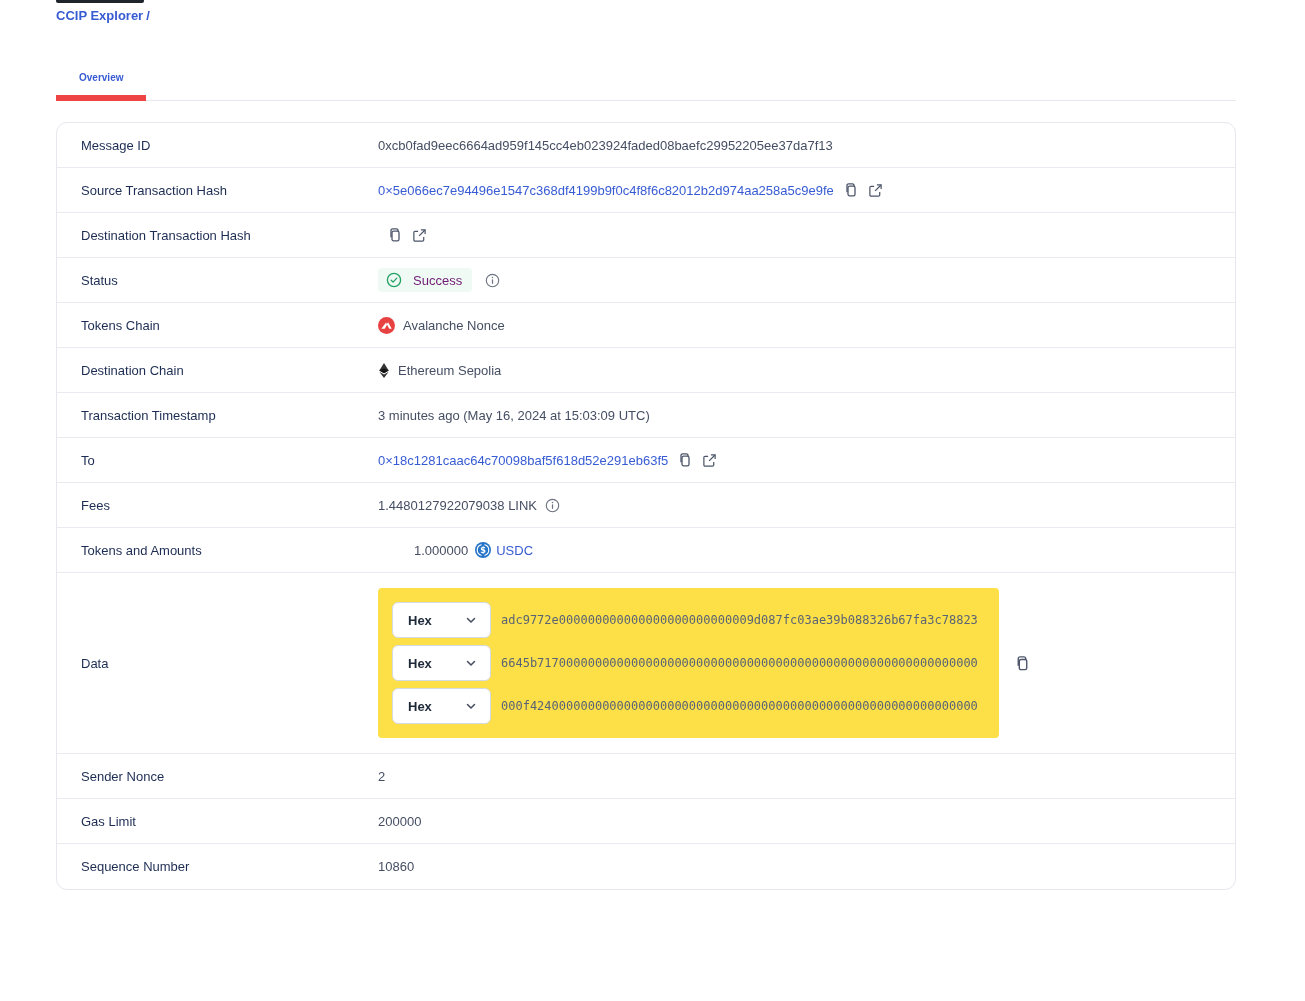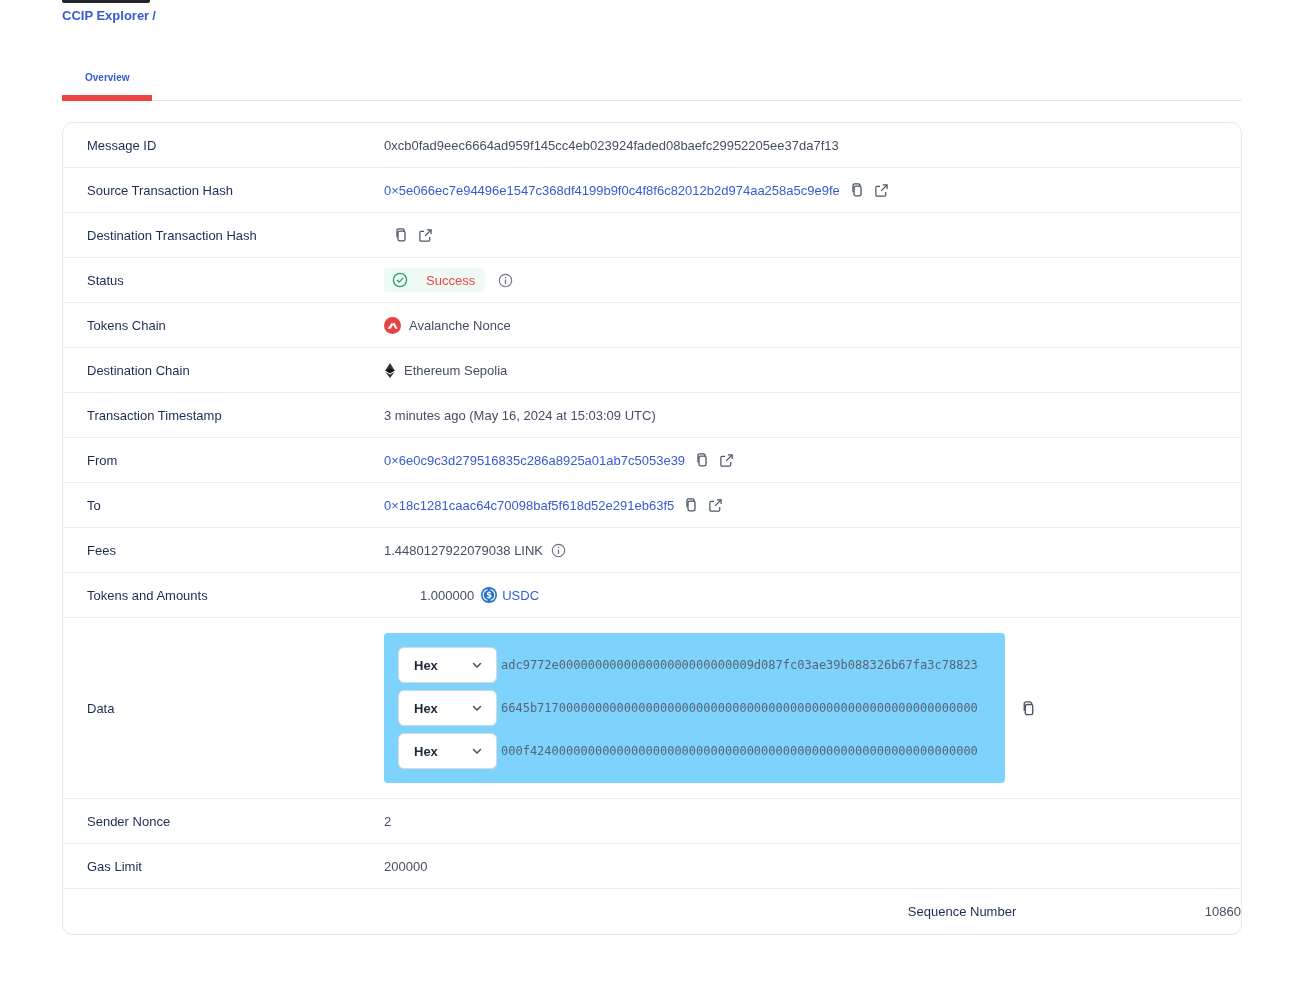--- a/index.html
+++ b/index.html
@@ -2,74 +2,74 @@
 <html><head>
 <meta charset="utf-8">
 <style>
   * { box-sizing: border-box; }
   html,body { margin:0; padding:0; background:#ffffff; }
   body {
     width:1305px; height:1001px; position:relative;
     font-family:"Liberation Sans", sans-serif;
     color:#1c2c52; -webkit-font-smoothing:antialiased;
   }
-  .page { position:absolute; top:0; left:62px; width:1180px; }
+  .page { position:absolute; top:0; left:56px; width:1180px; }
 
   .top-sliver { position:absolute; top:0; left:0; width:88px; height:3px; background:#20242b; border-radius:0 0 2px 2px; }
 
   .breadcrumb { padding-top:8px; font-size:13px; font-weight:700; color:#375BD2; }
   .breadcrumb a { color:#375BD2; text-decoration:none; cursor:pointer; }
   .breadcrumb .sep { color:#375BD2; font-weight:700; margin-left:3px; }
 
   h1.page-title {
     margin:10px 0 0 0; font-size:31px; line-height:36px; font-weight:700;
     color:#1A2B6B; letter-spacing:-0.3px;
   }
 
   .tabs { margin-top:38px; border-bottom:1px solid #E6E8EE; display:flex; }
   .tab {
     padding:11px 23px 12px 23px; font-size:10px; font-weight:700; color:#375BD2;
     border-bottom:6px solid #ef4444; margin-bottom:-1px; cursor:pointer;
   }
 
   .card { margin-top:21px; border:1px solid #E6E8EE; border-radius:11px; background:#fff; }
   .row { display:flex; align-items:center; min-height:45px; border-bottom:1px solid #E9EBF0; }
-  .row:last-child { border-bottom:none;justify-content:flex-end; }
+  .row:last-child { border-bottom:none; }
   .row-label { flex:0 0 321px; padding-left:24px; font-size:13px; font-weight:500; color:#1c2c52; }
   .row-value { display:flex; align-items:center; font-size:13px; color:#454e63; }
 
   .link { color:#375BD2; text-decoration:none; cursor:pointer; }
 
   .icon-btn { display:inline-flex; align-items:center; justify-content:center; margin-left:9px; cursor:pointer; }
   .icon-btn svg { display:block; }
 
   .badge {
-    display:inline-flex; align-items:center; gap:18px; background:#F0FAF4;
-    border-radius:4px; padding:4px 10px 4px 8px; color:#ef4444; font-size:13px; font-weight:500;
+    display:inline-flex; align-items:center; gap:11px; background:#F0FAF4;
+    border-radius:4px; padding:4px 10px 4px 8px; color:#701a75; font-size:13px; font-weight:500;
   }
   .info-btn { margin-left:13px; display:inline-flex; cursor:pointer; }
 
   .chain-icon { margin-right:8px; display:inline-flex; }
 
   .amount { color:#454e63; margin-right:7px;margin-left:36px; }
   .token-link { display:inline-flex; align-items:center; gap:5px; font-weight:500; }
 
   .data-row { align-items:center; padding:15px 0; }
   .data-panel {
-    background:#7dd3fc; border-radius:4px; width:621px; padding:14px;
+    background:#fde047; border-radius:4px; width:621px; padding:14px;
     display:flex; flex-direction:column; gap:7px;
   }
   .data-line { display:flex; align-items:center; }
   .hex-select {
     width:99px; height:36px; background:#fff; border:1px solid #D5D9E0; border-radius:6px;
     display:flex; align-items:center; justify-content:space-between; padding:0 13px 0 15px;
     font-size:13px; font-weight:700; color:#1D2939; cursor:pointer; flex:0 0 auto;
   }
   .hex-text {
-    margin-left:4px; font-family:"DejaVu Sans Mono", monospace; font-size:12px;
+    margin-left:10px; font-family:"DejaVu Sans Mono", monospace; font-size:12px;
     color:#5A6375; white-space:nowrap;
   }
   .data-copy { margin-left:15px; }
 
   .mono-wrap { white-space:nowrap; }
 </style>
 </head>
 <body>
 
 <div class="page">
@@ -178,39 +178,20 @@
         </span>
         <span>Ethereum Sepolia</span>
       </div>
     </div>
 
     <div class="row">
       <div class="row-label">Transaction Timestamp</div>
       <div class="row-value">3 minutes ago (May 16, 2024 at 15:03:09 UTC)</div>
     </div>
 
-    <div class="row">
-      <div class="row-label">From</div>
-      <div class="row-value">
-        <a class="link">0×6e0c9c3d279516835c286a8925a01ab7c5053e39</a>
-        <span class="icon-btn">
-          <svg width="16" height="16" viewBox="0 0 16 16" fill="none" stroke="#4B5468" stroke-width="1.3">
-              <rect x="5" y="4.2" width="7" height="9.6" rx="1.6"></rect>
-              <path d="M11 4.2V3.4A1.6 1.6 0 0 0 9.4 1.8H5.6A1.6 1.6 0 0 0 4 3.4v6.8"></path>
-            </svg>
-        </span>
-        <span class="icon-btn">
-          <svg width="15" height="15" viewBox="0 0 16 16" fill="none" stroke="#4B5468" stroke-width="1.3">
-              <path d="M12.5 9.5v3.2a1.3 1.3 0 0 1-1.3 1.3H3.3A1.3 1.3 0 0 1 2 12.7V4.8a1.3 1.3 0 0 1 1.3-1.3h3.2"></path>
-              <path d="M9.5 2h4.5v4.5"></path>
-              <path d="M13.6 2.4 7.6 8.4"></path>
-            </svg>
-        </span>
-      </div>
-    </div>
 
     <div class="row">
       <div class="row-label">To</div>
       <div class="row-value">
         <a class="link">0×18c1281caac64c70098baf5f618d52e291eb63f5</a>
         <span class="icon-btn">
           <svg width="16" height="16" viewBox="0 0 16 16" fill="none" stroke="#4B5468" stroke-width="1.3">
               <rect x="5" y="4.2" width="7" height="9.6" rx="1.6"></rect>
               <path d="M11 4.2V3.4A1.6 1.6 0 0 0 9.4 1.8H5.6A1.6 1.6 0 0 0 4 3.4v6.8"></path>
             </svg>

